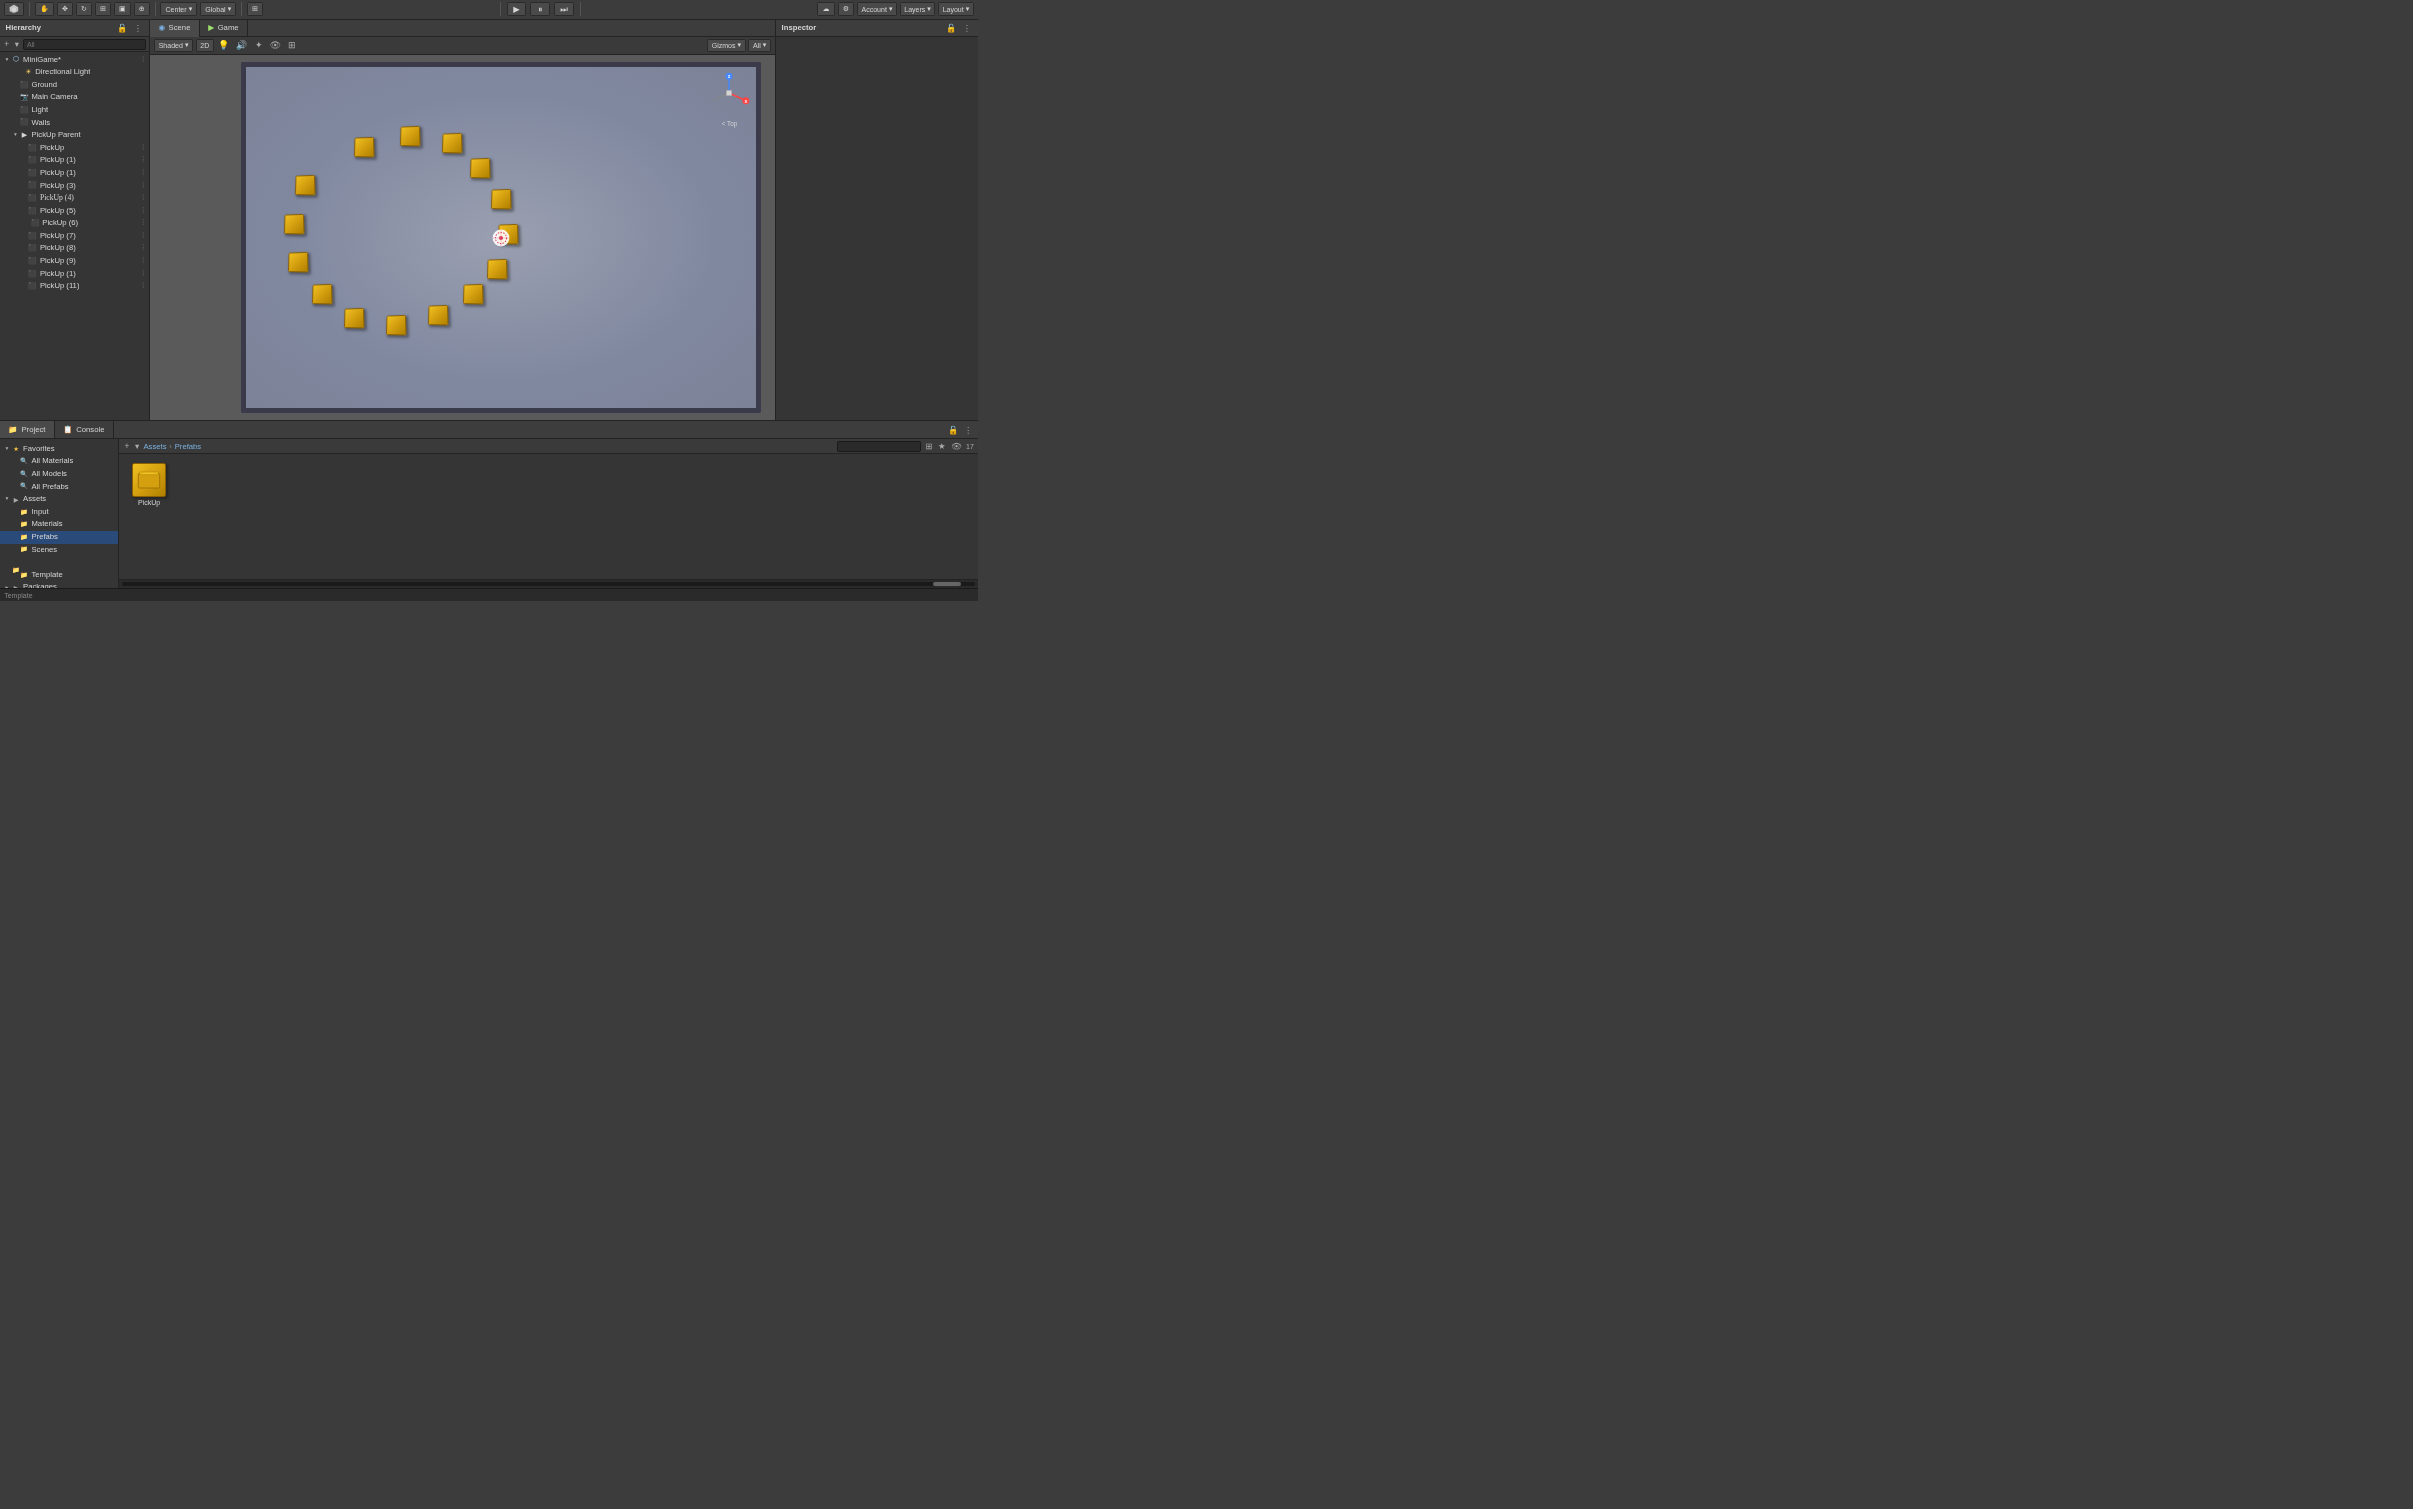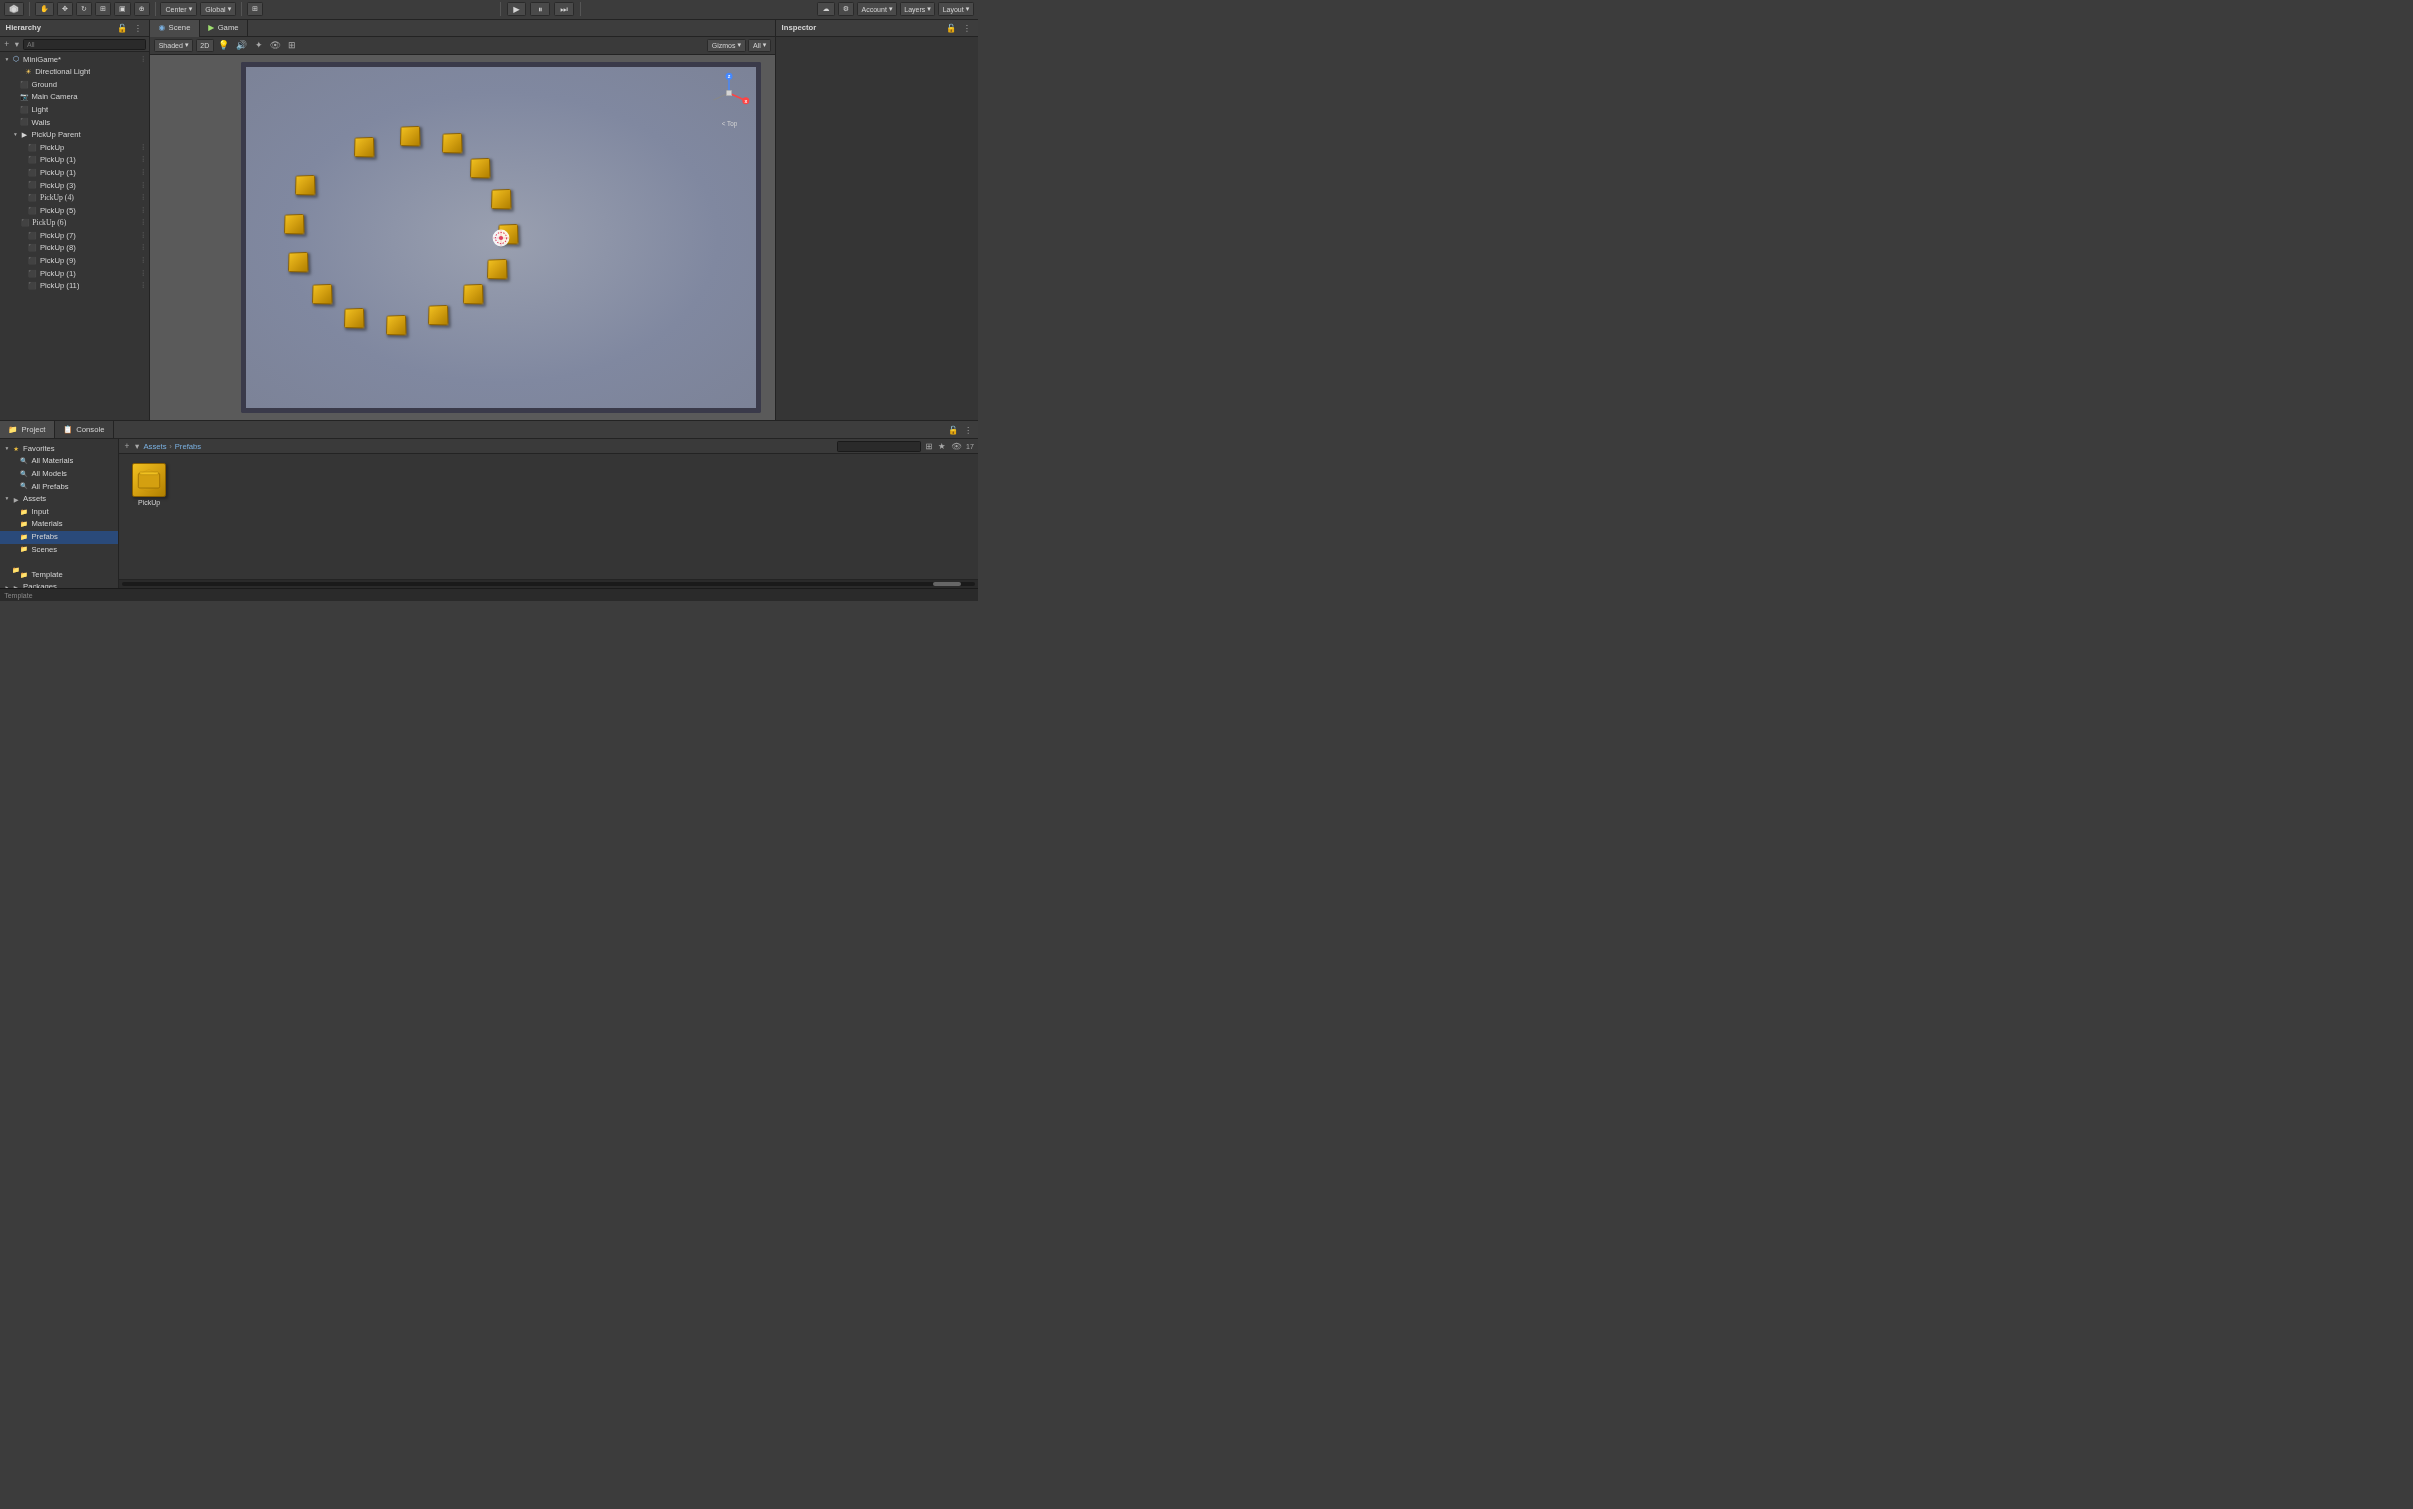--- a/index.html
+++ b/index.html
@@ -573,21 +573,21 @@
           <span class="tree-icon" style="color: rgb(112, 192, 240); font-size: 7px;">⬛</span>
           <span class="tree-label">PickUp (4)</span>
           <span class="tree-more">⋮</span>
         </div>
         <div class="tree-item" style="padding-left: 19.6px;">
           <span class="tree-arrow"></span>
           <span class="tree-icon" style="color: rgb(112, 192, 240); font-size: 7px;">⬛</span>
           <span class="tree-label">PickUp (5)</span>
           <span class="tree-more">⋮</span>
         </div>
-        <div class="tree-item" style="padding-left: 12px; font-family: Liberation Serif, serif;">
+        <div class="tree-item" style="padding-left: 22px;">
           <span class="tree-arrow"></span>
           <span class="tree-icon" style="color: rgb(112, 192, 240); font-size: 7px;">⬛</span>
           <span class="tree-label">PickUp (6)</span>
           <span class="tree-more">⋮</span>
         </div>
         <div class="tree-item" style="padding-left: 19.6px;">
           <span class="tree-arrow"></span>
           <span class="tree-icon" style="color: rgb(112, 192, 240); font-size: 7px;">⬛</span>
           <span class="tree-label">PickUp (7)</span>
           <span class="tree-more">⋮</span>

